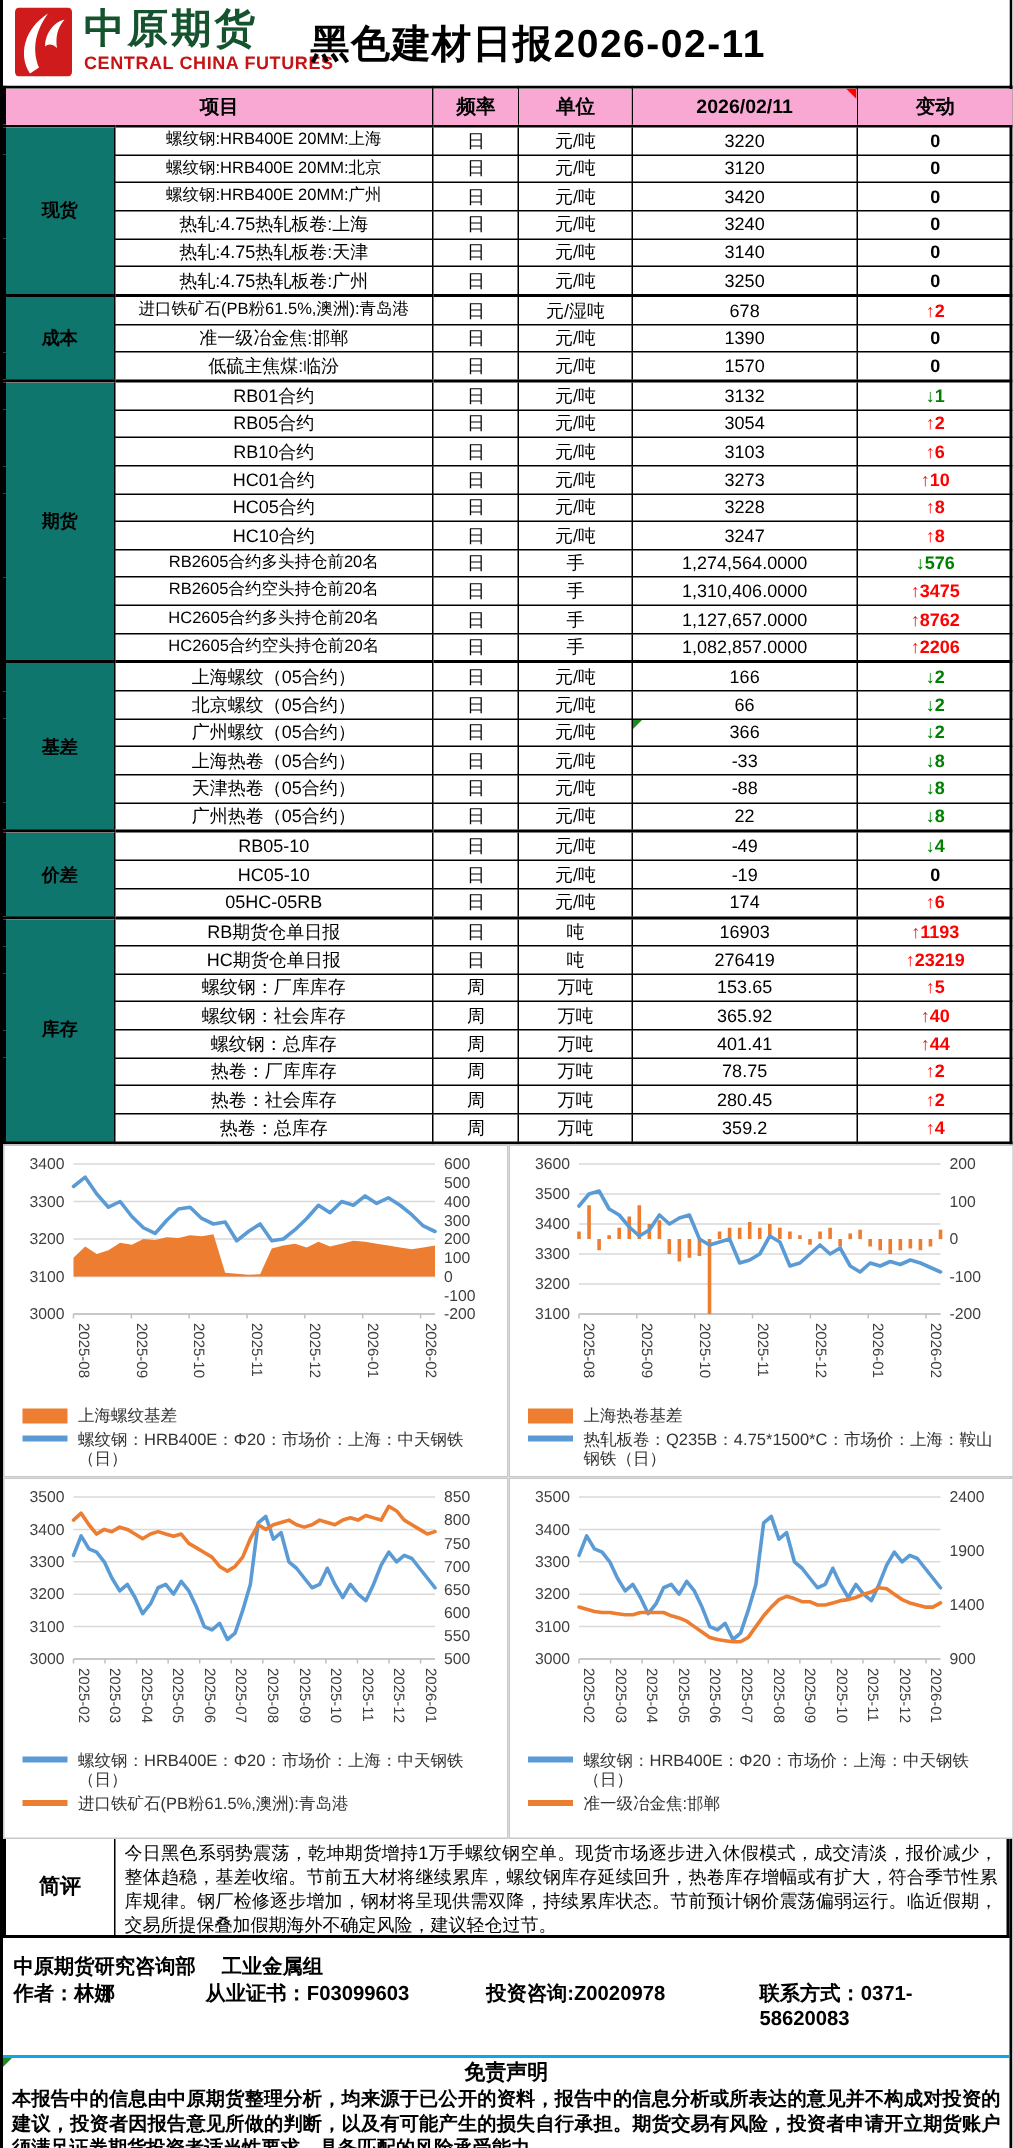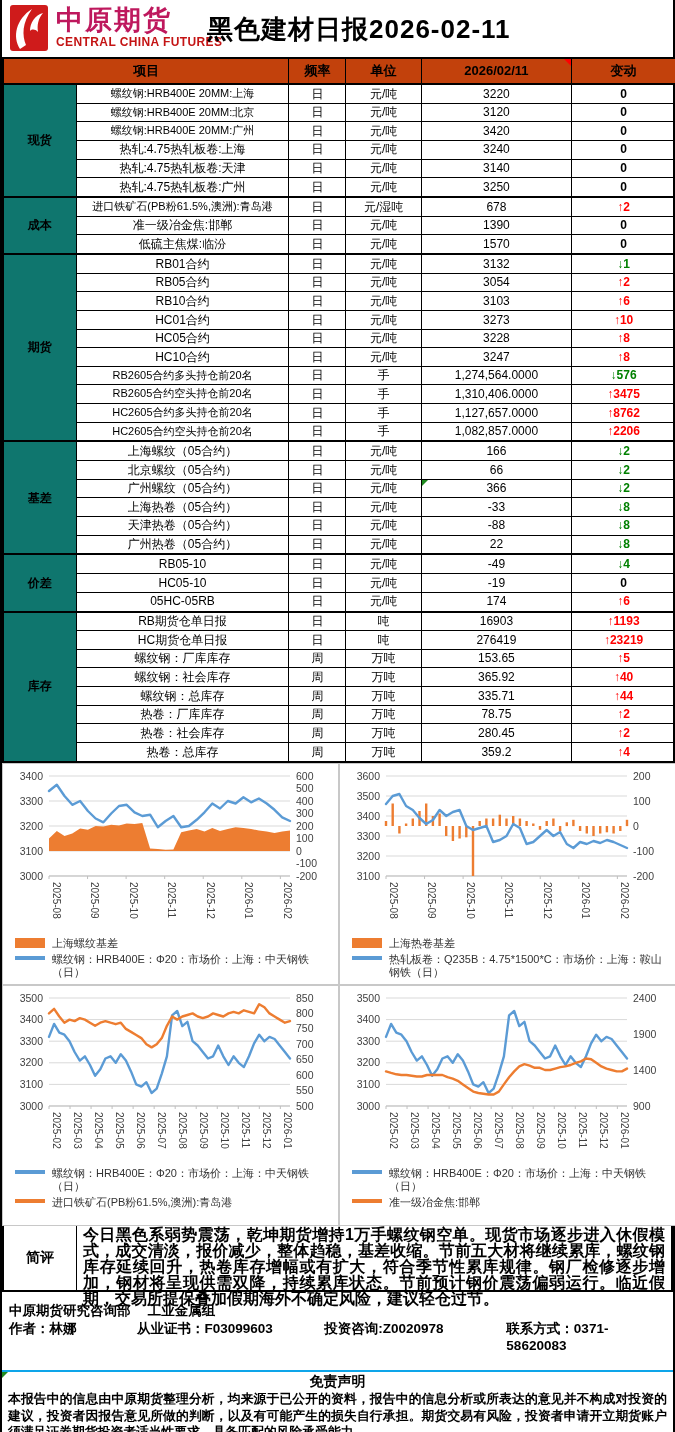--- a/index.html
+++ b/index.html
@@ -4,28 +4,28 @@
 <style>
   * { margin:0; padding:0; box-sizing:border-box; }
   body { width:675px; height:1432px; background:#fff; font-family:"Liberation Sans", sans-serif; overflow:hidden; }
   .page { width:675px; height:1432px; border-left:2px solid #000; border-right:2px solid #000; position:relative; background:#fff; }
 
   
   .band { height:57px; position:relative; background:#fff; }
   .logo { position:absolute; left:8px; top:5px; display:flex; align-items:flex-start; }
   .logo-icon { width:38px; height:46px; }
   .logo-txt { margin-left:8px; }
-  .logo-cn { font-family:"DejaVu Serif", serif; font-weight:bold; font-size:27px; line-height:30px; color:#be185d; letter-spacing:2px; }
+  .logo-cn { font-family:"DejaVu Serif", serif; font-weight:bold; font-size:27px; line-height:30px; color:#14532d; letter-spacing:2px; }
   .logo-en { font-size:12px; font-weight:bold; color:#C41414; letter-spacing:0.4px; }
   .doc-title { position:absolute; left:205px; top:12px; font-size:26px; font-weight:bold; color:#000; letter-spacing:1px; }
 
   
   table.main { border-collapse:collapse; table-layout:fixed; width:675px; height:706px; border:2px solid #000; }
   table.main th, table.main td { border:1px solid #000; font-size:12px; text-align:center; padding:0 2px; overflow:hidden; white-space:nowrap; line-height:1.05; }
-  table.main thead th { background:#c2410c; color:#000; font-weight:bold; font-size:13px; height:26px; position:relative; }
+  table.main thead th { background:#f9a8d4; color:#000; font-weight:bold; font-size:13px; height:26px; position:relative; }
   td.sec { background:#0f766e; font-weight:bold; font-size:14px; border:1px solid #000; }
   tr.sec-top td { border-top:2px solid #000; }
   td.item { font-size:12px; }
   td.item.long { font-size:11px; }
   td.chg { font-weight:bold; }
   .up { color:#FF0000; } .down { color:#008000; } .flat { color:#000; }
   td.rel { position:relative; }
   .corner-red { position:absolute; top:0; right:0; width:0; height:0; border-top:7px solid #FF0000; border-left:7px solid transparent; }
   .corner-green { position:absolute; top:0; left:0; width:0; height:0; border-top:6px solid #1F8A1F; border-right:6px solid transparent; }
 
@@ -34,21 +34,21 @@
   .panel { border:1px solid #C8C8C8; background:#fff; overflow:hidden; padding-top:2px; }
   .legend { padding:0 4px 0 12px; display:flex; flex-direction:column; gap:3px; margin-top:1px; }
   .legend-item { display:flex; align-items:flex-start; gap:7px; font-size:11px; color:#333; line-height:1.2; }
   .sw { flex:0 0 30px; margin-top:3px; }
   .sw.area, .sw.bar { height:10px; margin-top:1px; }
   .sw.line { height:3.5px; }
 
   
   .comment { display:flex; border:2px solid #000; border-top:none; height:66px; }
   .comment-label { flex:0 0 73px; border-right:1px solid #000; display:flex; align-items:center; justify-content:center; font-weight:bold; font-size:14px; }
-  .comment-text { flex:1; font-size:16px; line-height:16px; padding:1px 6px; text-align:justify;font-weight:bold; }
+  .comment-text { flex:1; font-size:12px; line-height:16px; padding:1px 6px; text-align:justify; }
   .footinfo { height:66px; padding:10px 7px 0 7px; font-weight:bold; font-size:13.5px; }
   .footinfo .row2 { margin-top:0; display:flex; }
   .footinfo .f-a { width:130px; } .footinfo .f-b { width:190px; } .footinfo .f-c { width:185px; }
   .disclaimer { border-top:2px solid #0ea5e9; border-bottom:7px solid #000; height:74px; position:relative; padding:1px 6px 0 6px; overflow:hidden;margin-top:12px; }
   .disc-title { text-align:center; font-weight:bold; font-size:14px; }
   .disc-text { font-weight:bold; font-size:12.8px; line-height:16.5px; text-align:justify; }
 </style>
 </head>
 <body>
 
@@ -315,21 +315,21 @@
           <td class="item">螺纹钢：社会库存</td>
           <td class="">周</td>
           <td class="">万吨</td>
           <td class="rel">365.92</td>
           <td class="chg up">↑40</td>
         </tr>
         <tr>
           <td class="item">螺纹钢：总库存</td>
           <td class="">周</td>
           <td class="">万吨</td>
-          <td class="rel">335.71</td>
+          <td class="rel">401.41</td>
           <td class="chg up">↑44</td>
         </tr>
         <tr>
           <td class="item">热卷：厂库库存</td>
           <td class="">周</td>
           <td class="">万吨</td>
           <td class="rel">78.75</td>
           <td class="chg up">↑2</td>
         </tr>
         <tr>

